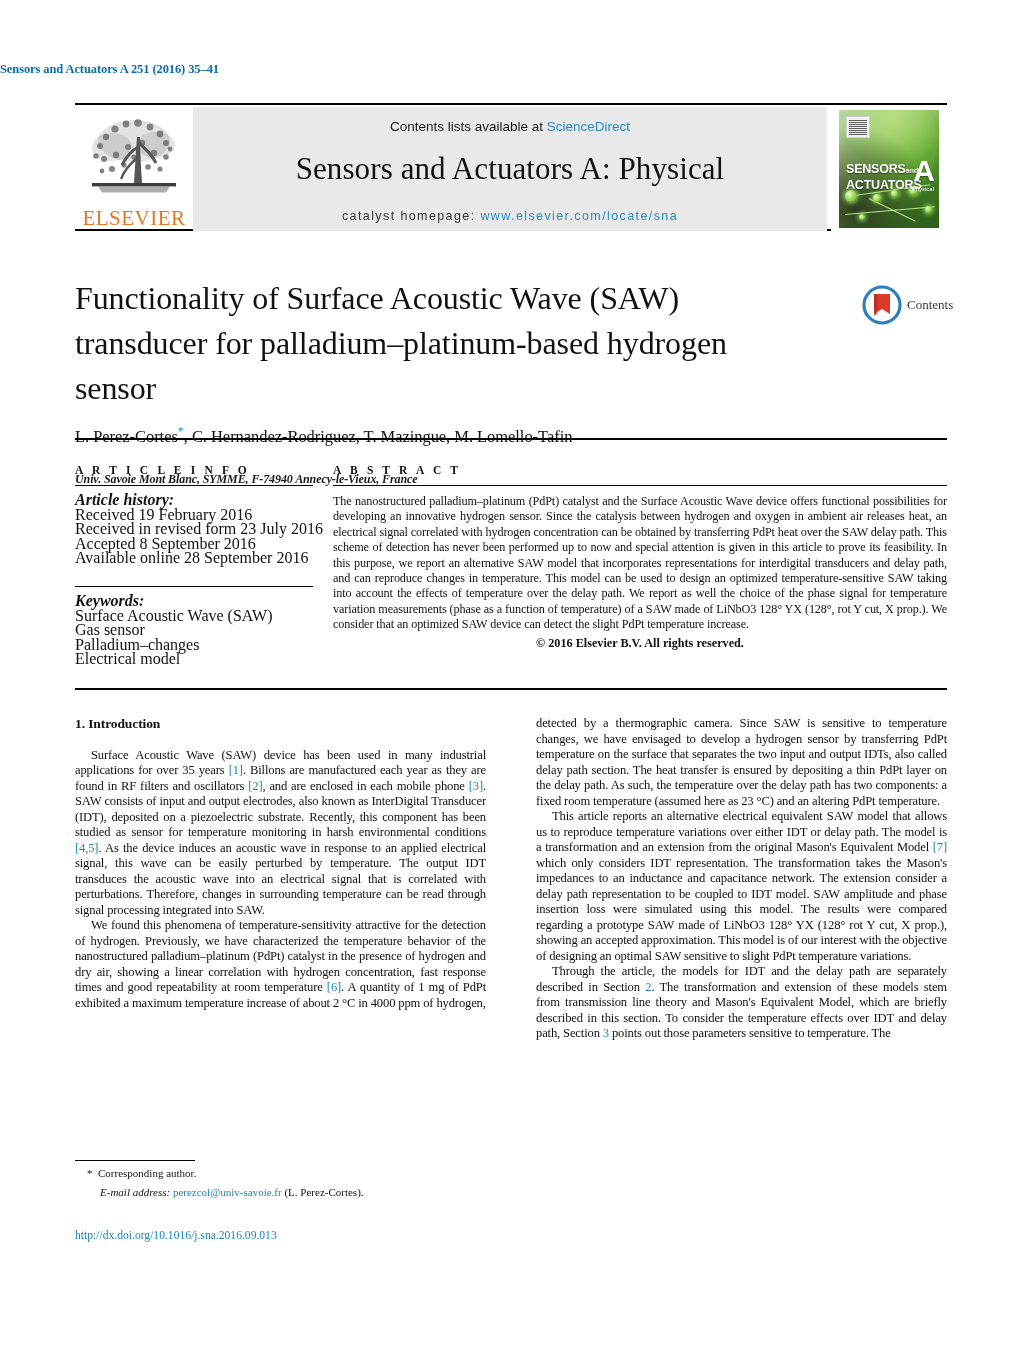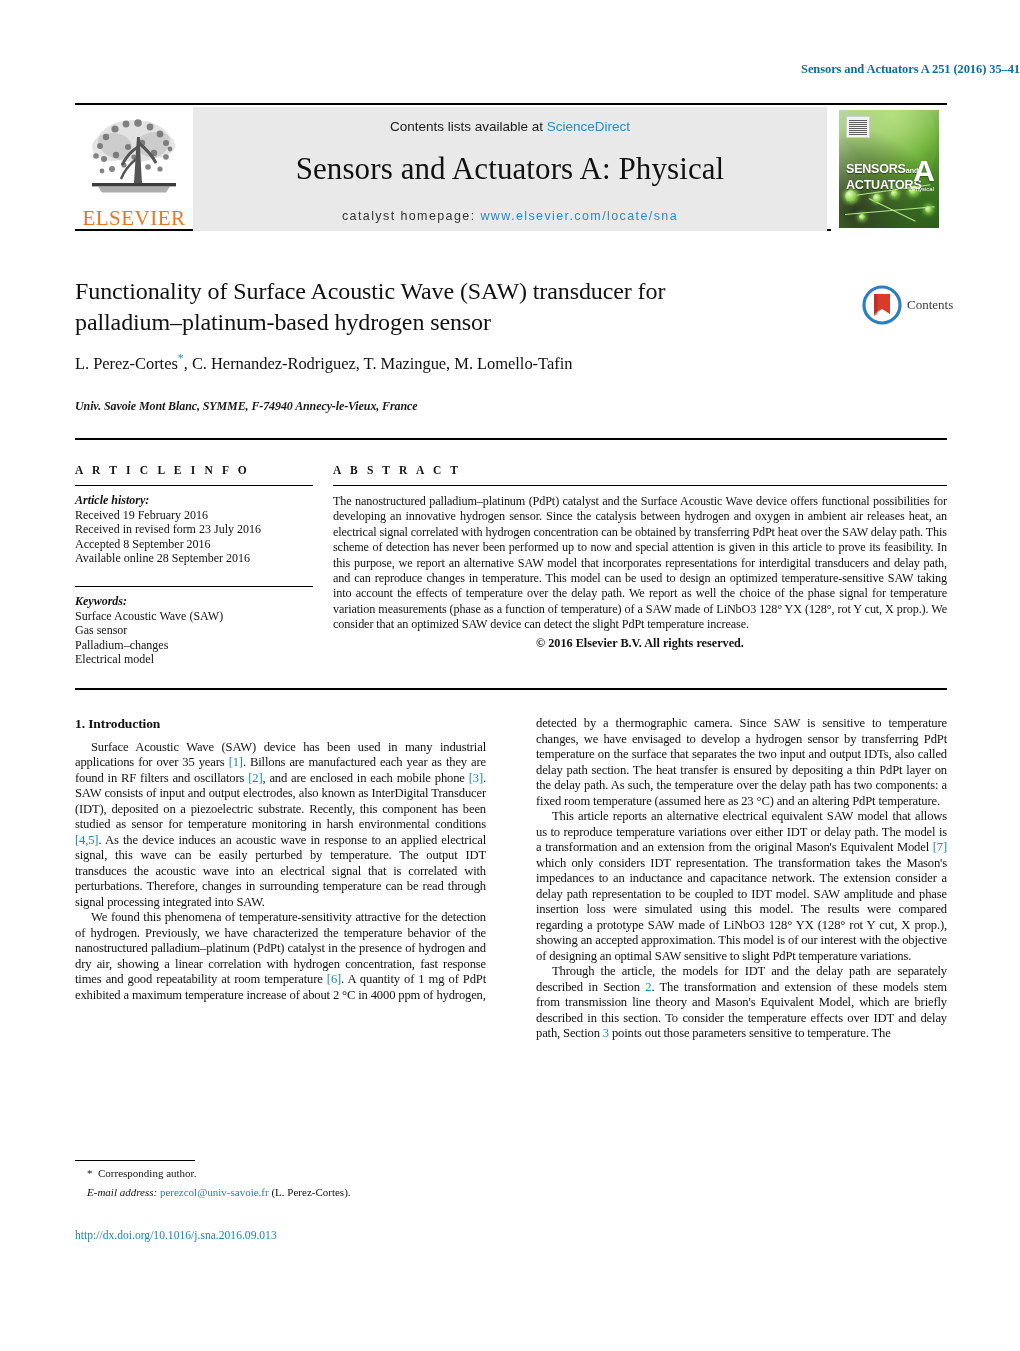--- a/index.html
+++ b/index.html
@@ -20,21 +20,21 @@
     left: 0; top: 0;
     width: 1020px;
     height: 1351px;
   }
 
   
   .runhead {
     position: absolute;
     left: 0; top: 62px;
     width: 1020px;
-    text-align: right;
+    text-align: left;
     font-size: 12.5px;
     font-weight: bold;
     color: #0b6ea8;
     letter-spacing: -0.1px;
   }
 
   
   .masthead {
     position: absolute;
     left: 75px; top: 103px;
@@ -169,22 +169,22 @@
   .cline {
     position: absolute;
     height: 1px;
     background: rgba(200,255,150,.85);
     transform-origin: 0 0;
   }
 
   
   .title-area { position: absolute; left: 75px; top: 276px; width: 700px; }
   .paper-title {
-    font-size: 24px;
-    line-height: 31px;
+    font-size: 32px;
+    line-height: 45px;
     color: #111;
     font-weight: normal;
     margin: 0;
     letter-spacing: -0.1px;
   }
   .authors {
     margin-top: 13px;
     font-size: 16.5px;
     color: #111;
     letter-spacing: -0.05px;
@@ -225,21 +225,21 @@
   .sec-head {
     font-family: "Liberation Serif", serif;
     font-weight: bold;
     font-size: 11.5px;
     letter-spacing: 3.2px;
     margin-top: 24px;
     color: #111;
   }
   .rule { border-top: 1.6px solid #000; margin-top: 9px; }
 
-  .info-group { margin-top: 7px; font-size: 12px; line-height: 14.6px; color: #111; }
+  .info-group { margin-top: 7px; font-size: 16px; line-height: 14.6px; color: #111; }
   .info-group .it { font-style: italic; font-weight: bold; }
   .info-group div { white-space: nowrap; }
 
   .kw-rule { border-top: 1.6px solid #000; margin-top: 20px; }
 
   .abs-body {
     margin-top: 8px;
     font-size: 12.2px;
     line-height: 15.4px;
     text-align: justify;
@@ -269,21 +269,21 @@
     line-height: 15.5px;
     text-align: justify;
     color: #111;
     letter-spacing: -0.15px;
   }
   .body-col.left  { left: 75px; }
   .body-col.right { left: 536px; }
   .body-col h2 {
     font-size: 13.5px;
     font-weight: bold;
-    margin: 0 0 8px 0;
+    margin: 0 0 16px 0;
     letter-spacing: -0.1px;
   }
   .body-col p { margin: 0; text-indent: 16px; }
   .body-col p.noind { text-indent: 0; }
   a.ref, .ref {
     color: #1987b8;
     text-decoration: none;
   }
 
   
@@ -292,21 +292,21 @@
     left: 75px; top: 1160px;
     width: 411px;
   }
   .fn-rule { width: 120px; border-top: 1.2px solid #000; }
   .fn-line {
     font-size: 11px;
     line-height: 14px;
     color: #111;
     margin-top: 5px;
   }
-  .fn-line .ital { font-style: italic; }
+  .fn-line .ital { font-style: italic; margin-left: 13px; }
   .fn-indent { padding-left: 12px; }
   .doi-block {
     position: absolute;
     left: 75px; top: 1228px;
     width: 420px;
     font-size: 11.6px;
     line-height: 15px;
   }
   .doi-link { color: #1987b8; }
   .copy-line { font-weight: bold; color: #111; }

